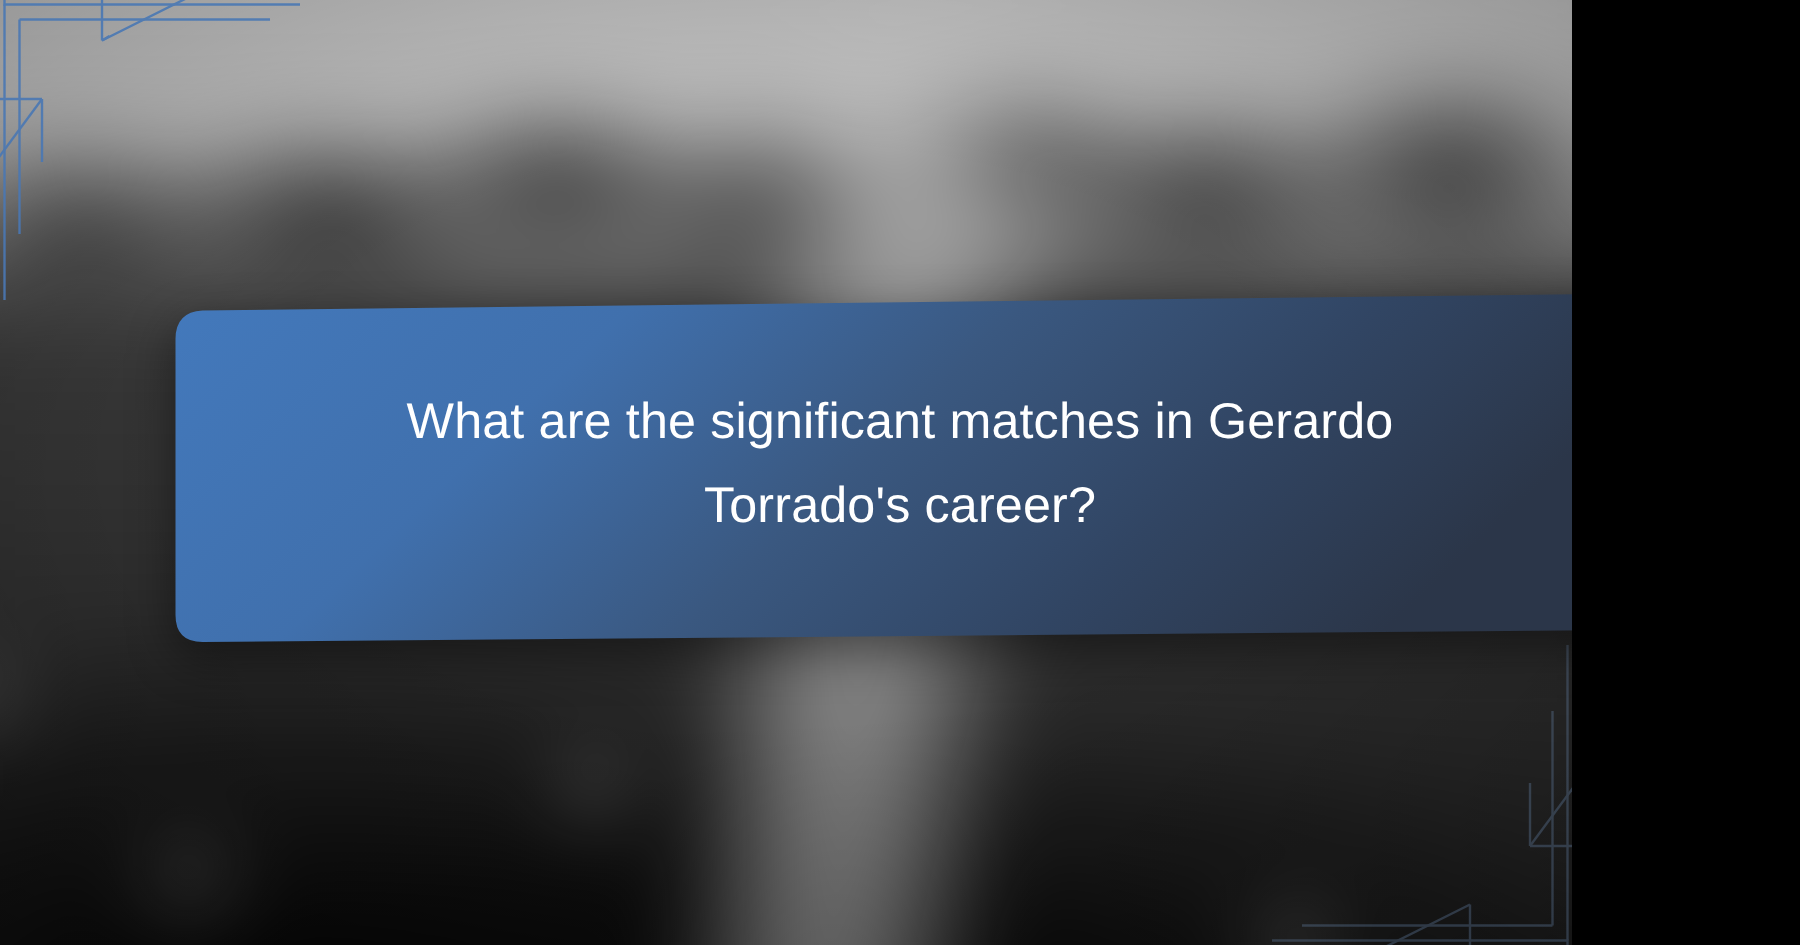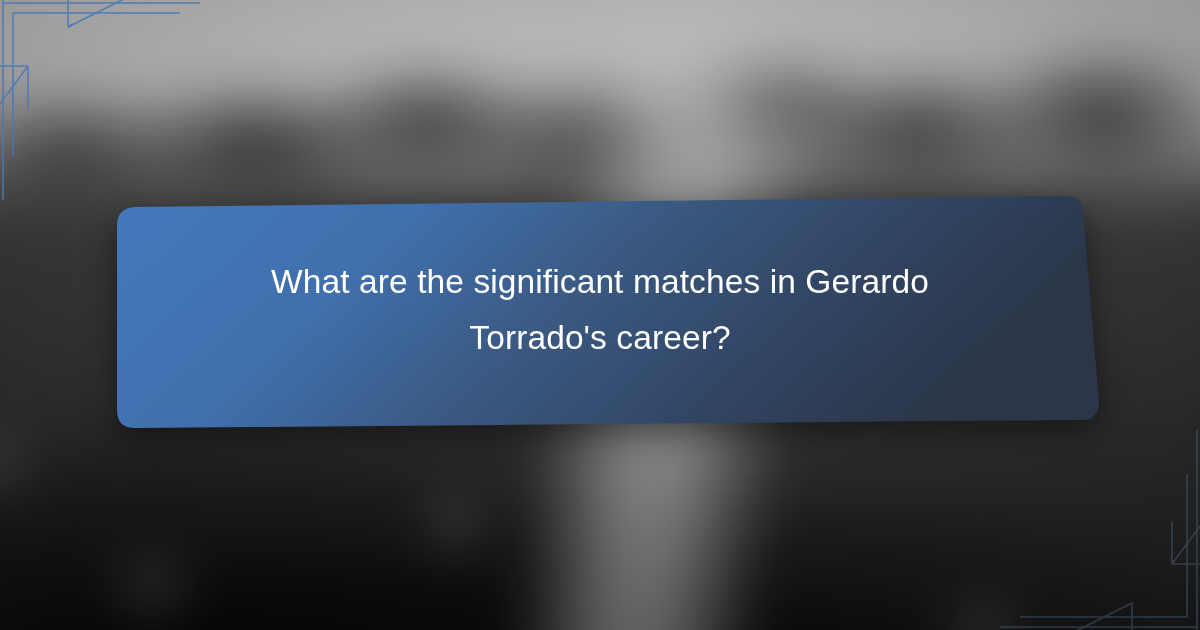--- a/index.html
+++ b/index.html
@@ -6,21 +6,21 @@
     margin: 0;
     padding: 0;
     background: #000;
   }
   body {
     font-family: "Liberation Sans", "DejaVu Sans", sans-serif;
   }
 
   .stage {
     position: relative;
-    width: 1200px;
+    width: 1048px;
     height: 630px;
     overflow: hidden;
     background: #2a2a2a;
   }
 
   
   .bg-photo {
     position: absolute;
     inset: -60px;
     filter: blur(26px) saturate(0.05) brightness(0.98);

